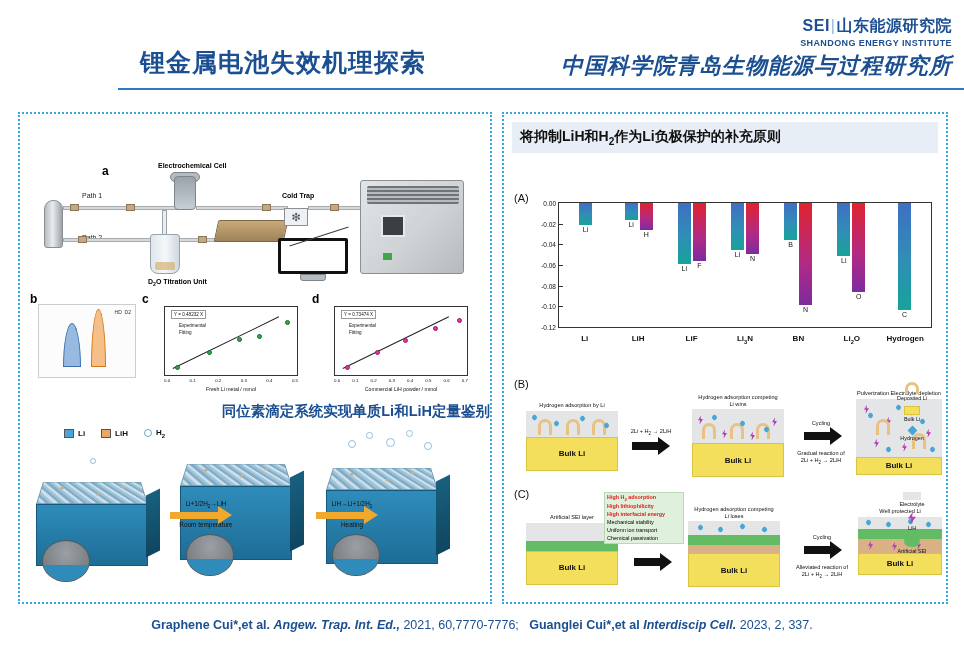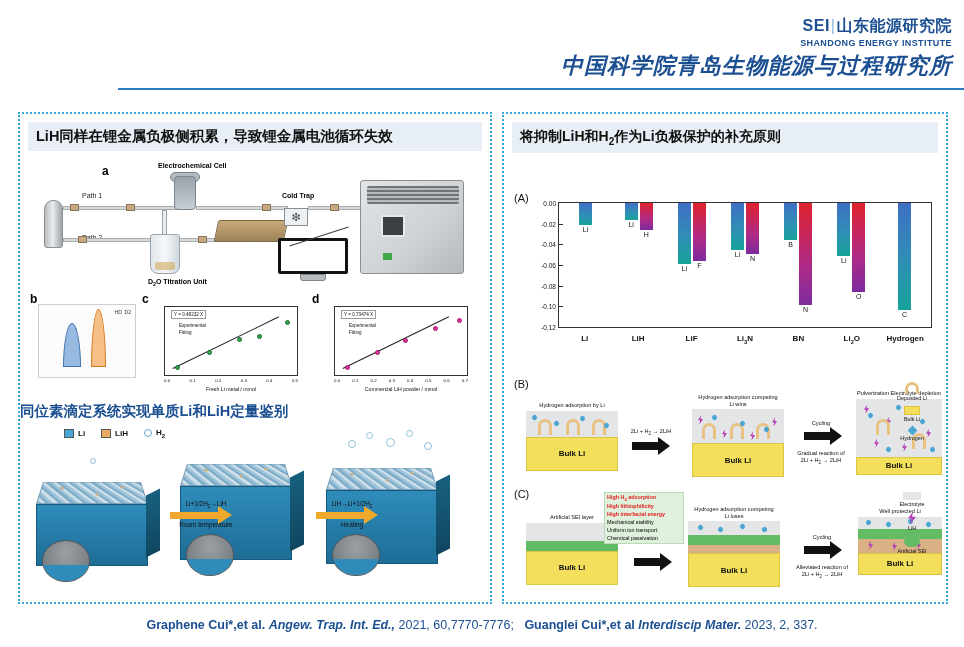--- a/index.html
+++ b/index.html
@@ -211,21 +211,21 @@
     position: absolute; left: 22px; width: 134px; bottom: 2px;
     text-align: center; font-size: 5.2px; color: #111;
   }
   .tick-row {
     position: absolute; left: 22px; width: 134px; bottom: 11px;
     display: flex; justify-content: space-between; font-size: 4.4px; color: #111;
   }
 
   .cap-mid {
     position: absolute; left: 0; right: 0; top: 288px;
-    text-align: left; font-size: 14.5px; font-weight: bold; color: #1b4f91;
+    text-align: right; font-size: 14.5px; font-weight: bold; color: #1b4f91;
   }
 
   
   .legend-row {
     position: absolute; left: 44px; top: 314px;
     display: flex; align-items: center; gap: 16px;
     font-size: 8px; font-weight: bold; color: #111;
   }
   .legend-row .li-item { display: flex; align-items: center; gap: 4px; }
   .sw { width: 10px; height: 9px; border: 1px solid #555; }
@@ -397,33 +397,33 @@
     text-align: center; font-size: 12.5px; font-weight: bold; color: #1b4f91;
   }
   .footer .jr { font-style: italic; }
   .footer .pl { font-weight: normal; }
 </style>
 </head>
 <body>
 
 <div class="header">
 
+  <div class="slide-title">锂金属电池失效机理探索</div>
   <div class="title-rule"></div>
 
   <div class="sei-block">
     <div class="sei-line1">
       <span>SEI</span><span class="bar">|</span><span>山东能源研究院</span>
     </div>
     <div class="sei-line2">SHANDONG ENERGY INSTITUTE</div>
     <div class="sei-cn">中国科学院青岛生物能源与过程研究所</div>
   </div>
 </div>
 
 <div class="panel panel-left">
-  <div class="panel-title">LiH同样在锂金属负极侧积累，导致锂金属电池循环失效</div>
 
   <div class="fig-a">
     <div class="lbl-a">a</div>
     <div class="cap-ec">Electrochemical Cell</div>
     <div class="cap-cold">Cold Trap</div>
     <div class="cap-d2o">D<sub>2</sub>O Titration Unit</div>
     <div class="cap-ar">Ar</div>
     <div class="cap-p1">Path 1</div>
     <div class="cap-p2">Path 2</div>
     <div class="cap-ms">MS</div>
@@ -853,15 +853,15 @@
     </div>
   </div>
 </div>
 
 <div class="footer">
   <span>Graphene Cui*,et al.</span>
   <span class="jr">Angew. Trap. Int. Ed.,</span>
   <span class="pl">2021, 60,7770-7776;</span>
   &nbsp;
   <span>Guanglei Cui*,et al</span>
-  <span class="jr">Interdiscip Mater.</span>
+  <span class="jr">Interdiscip Cell.</span>
   <span class="pl">2023, 2, 337.</span>
 </div>
 
 </body></html>

